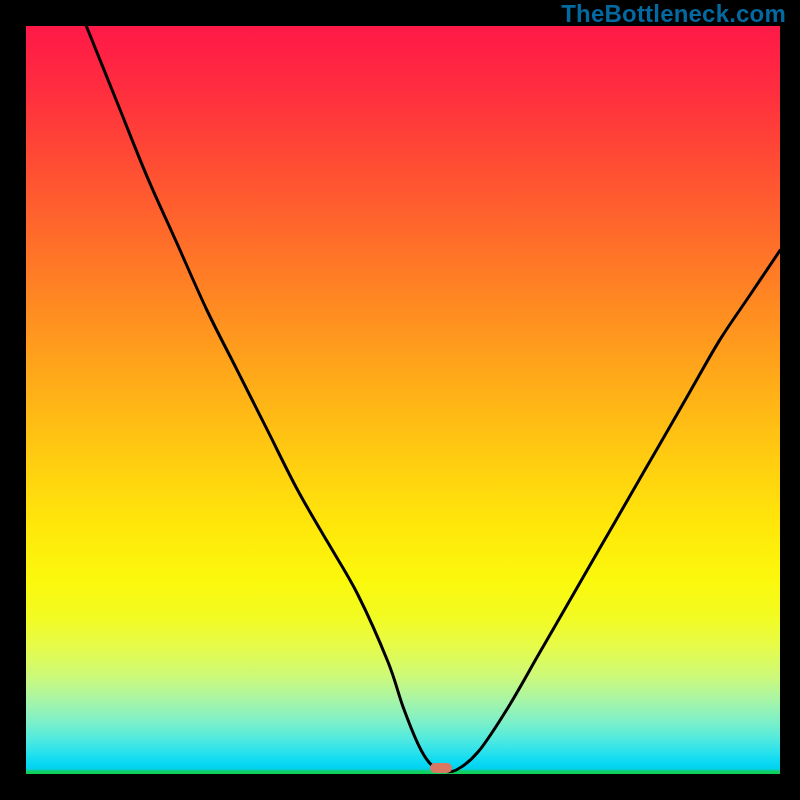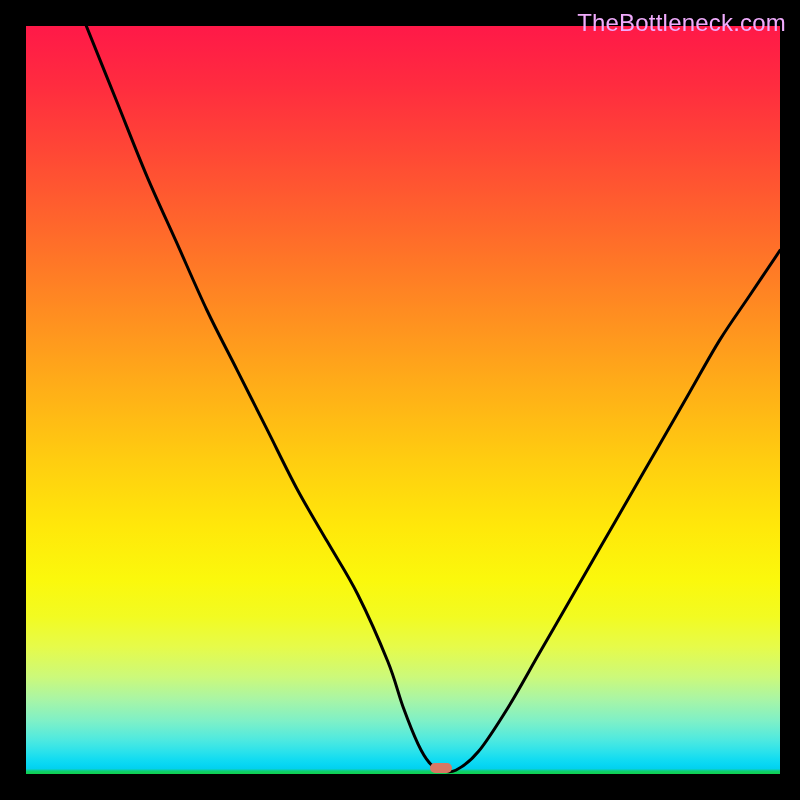--- a/index.html
+++ b/index.html
@@ -50,25 +50,25 @@
   }
   .plot-svg {
     position: absolute;
     left: 0;
     top: 0;
     width: 100%;
     height: 100%;
   }
   .watermark {
     position: absolute;
-    top: 9px;
+    top: 0;
     right: 14px;
-    color: #f0abfc;
+    color: #0369a1;
     font-size: 24px;
-    font-weight: 400;
+    font-weight: 700;
     letter-spacing: 0.2px;
   }
   .marker {
     position: absolute;
     width: 22px;
     height: 10px;
     background: #d97763;
     border-radius: 5px;
     transform: translate(-50%, -50%);
   }

